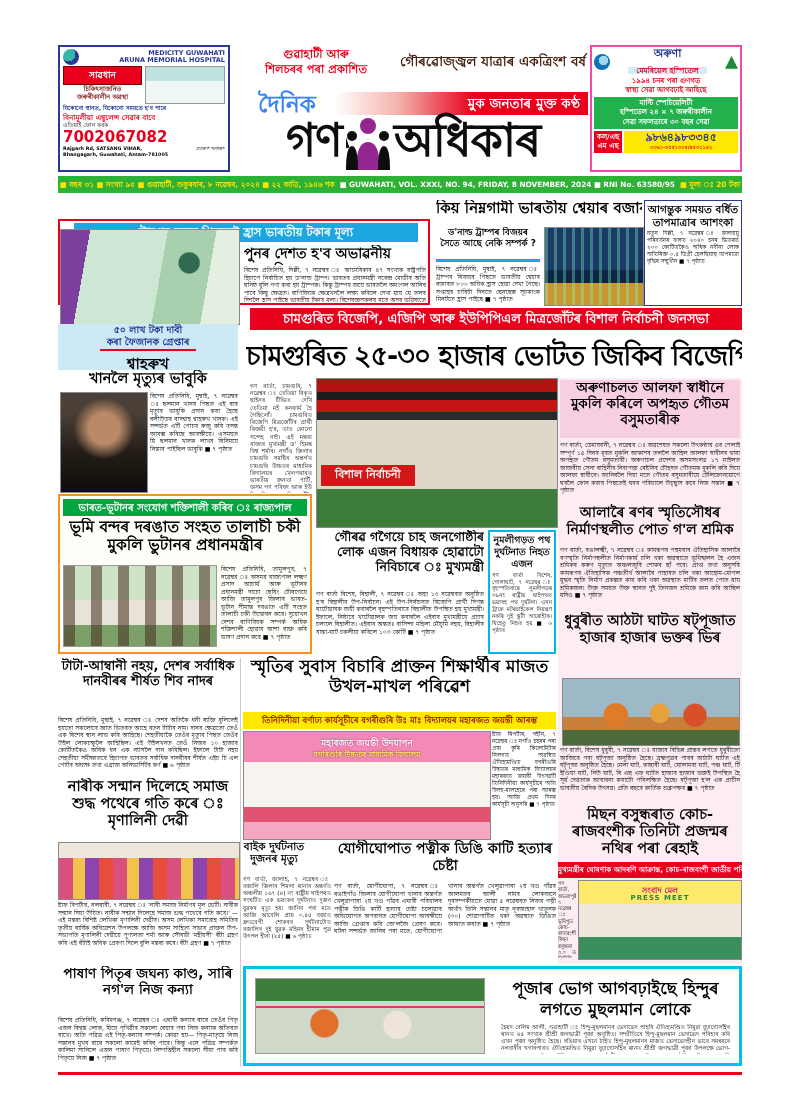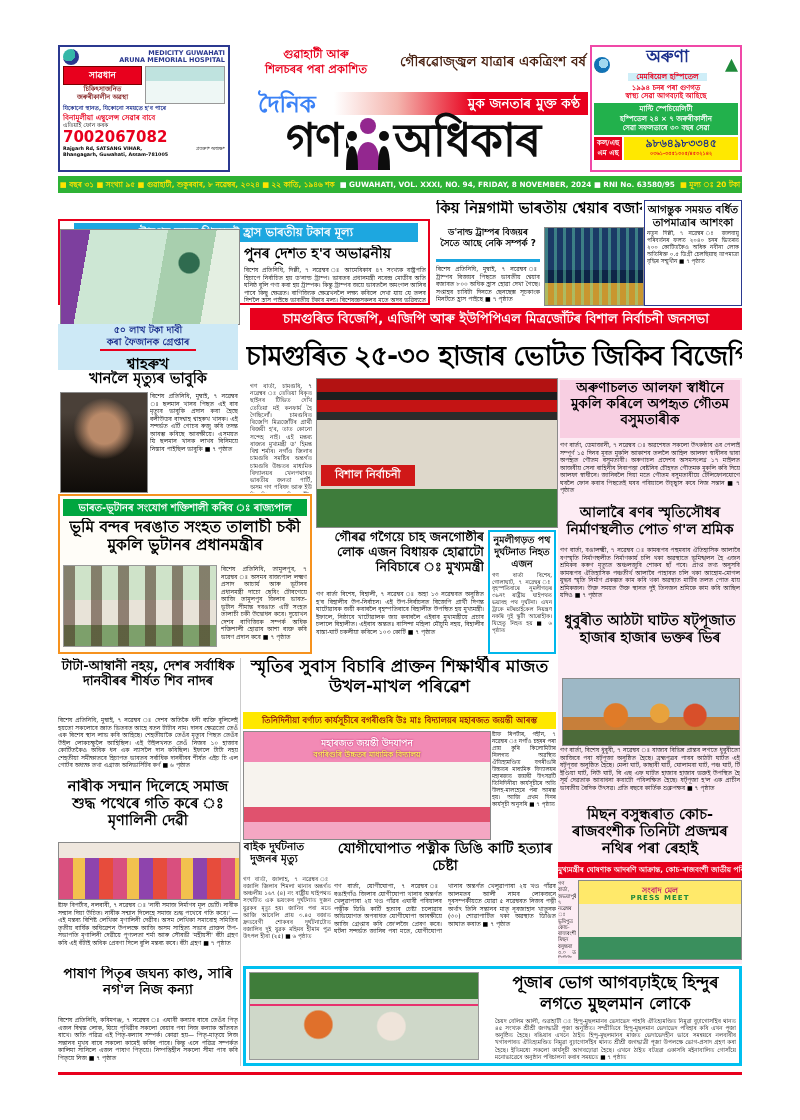--- a/index.html
+++ b/index.html
@@ -31,21 +31,21 @@
       color:#fff;font-weight:bold;font-size:13.5px;text-align:right;line-height:23px;padding-right:8px;box-sizing:border-box;}
   #mast-logo{left:236px;top:112px;width:354px;height:62px;display:flex;align-items:center;justify-content:center;gap:4px;
       font-weight:900;font-size:46px;letter-spacing:-1px;color:#0d0d0d;overflow:hidden;}
   #people-icon{width:44px;height:54px;flex:0 0 44px;}
   
   #mast-right{left:590px;top:45px;width:152px;height:127px;border:2.5px solid #f049a8;box-sizing:border-box;background:#fff;overflow:hidden;}
   #aruna-hdr{display:flex;align-items:center;gap:2px;padding:1px 2px;}
   #aruna-logo-icon{width:16px;height:16px;border-radius:50%;background:radial-gradient(circle at 60% 40%,#9fd8ef 0 35%,#1273b5 36% 70%,#0a4f86 71%);flex:0 0 16px;}
   #cross-icon{width:13px;height:13px;background:conic-gradient(#1f8a3a 0 100%);clip-path:polygon(50% 0,100% 100%,0 100%);flex:0 0 13px;}
   #aruna-name{flex:1;text-align:center;line-height:1.05;}
-  #aruna-n1{color:#1b2f8c;font-weight:bold;font-size:17px;}
+  #aruna-n1{color:#1b2f8c;font-weight:bold;font-size:11px;}
   #aruna-n2{color:#e8001d;font-weight:bold;font-size:7.5px;background:#cfeef8;padding:0 8px;display:inline-block;}
   .aruna-red{color:#e8001d;font-weight:bold;font-size:7px;text-align:center;line-height:1.25;}
   #aruna-green{background:#22b14c;color:#fff;font-weight:bold;font-size:7px;text-align:center;line-height:1.35;margin:2px 2px;padding:2px 1px;}
   #aruna-bottom{display:flex;margin:0 2px;gap:2px;}
   #call-label{background:#e8001d;color:#fff;font-weight:bold;font-size:7px;text-align:center;line-height:1.3;padding:2px 3px;}
   #aruna-phonebox{flex:1;background:#ffe800;text-align:center;line-height:1.15;padding-top:1px;}
   #aruna-p1{color:#1b2f8c;font-weight:bold;font-size:11px;}
   #aruna-p2{color:#e8001d;font-size:5px;font-weight:bold;}
 
   
@@ -151,21 +151,21 @@
   #mission-hl{left:558px;top:806px;width:184px;height:54px;font-size:14.5px;text-align:center;}
   #mission-kicker{left:558px;top:862px;width:184px;height:16px;background:#e8001d;color:#fff;font-weight:bold;font-size:7.2px;
      text-align:center;line-height:16px;overflow:hidden;white-space:nowrap;}
   #mission-bodycol{left:558px;top:880px;width:18px;height:78px;font-size:5px;}
   #press-photo{left:578px;top:880px;width:162px;height:78px;
      background:linear-gradient(180deg,#ffe96a 0 30%,#efe9dd 30% 72%,#3a8f5d 72%);}
   #press-photo .pm1{position:absolute;left:0;right:0;top:3px;text-align:center;color:#c2186b;font-weight:bold;font-size:8px;}
   #press-photo .pm2{position:absolute;left:0;right:0;top:13px;text-align:center;color:#1f8a3a;font-weight:bold;font-size:7px;letter-spacing:1px;}
 
   
-  #puja-box{left:243px;top:966px;width:499px;height:100px;border:3px solid #00c0f0;box-sizing:border-box;display:flex;gap:16px;padding:3px;overflow:hidden;}
+  #puja-box{left:243px;top:966px;width:499px;height:100px;border:3px solid #00c0f0;box-sizing:border-box;display:flex;gap:16px;padding:9px;overflow:hidden;}
   #puja-photo{position:relative;width:228px;flex:0 0 228px;border:1px solid #999;overflow:hidden;
      background:radial-gradient(circle at 30% 60%,#e0702b 0 8%,rgba(0,0,0,0) 9%),
        radial-gradient(circle at 62% 62%,#efe4da 0 9%,rgba(0,0,0,0) 10%),
        linear-gradient(180deg,#3f7d3a 0 30%,#cfd8c9 30%);}
   #puja-photo .ribbon{position:absolute;left:0;right:0;top:36%;height:2px;background:#e8336f;}
   #puja-right{flex:1;overflow:hidden;}
   #puja-hl{font-size:16.5px;text-align:center;height:46px;font-weight:bold;line-height:1.3;overflow:hidden;}
   #puja-body{font-size:5.7px;height:44px;}
   #bottom-rule{left:58px;top:1072px;width:684px;height:3px;background:#e8001d;}
   #vdiv-left{left:240px;top:658px;width:1px;height:408px;background:#cccccc;}

